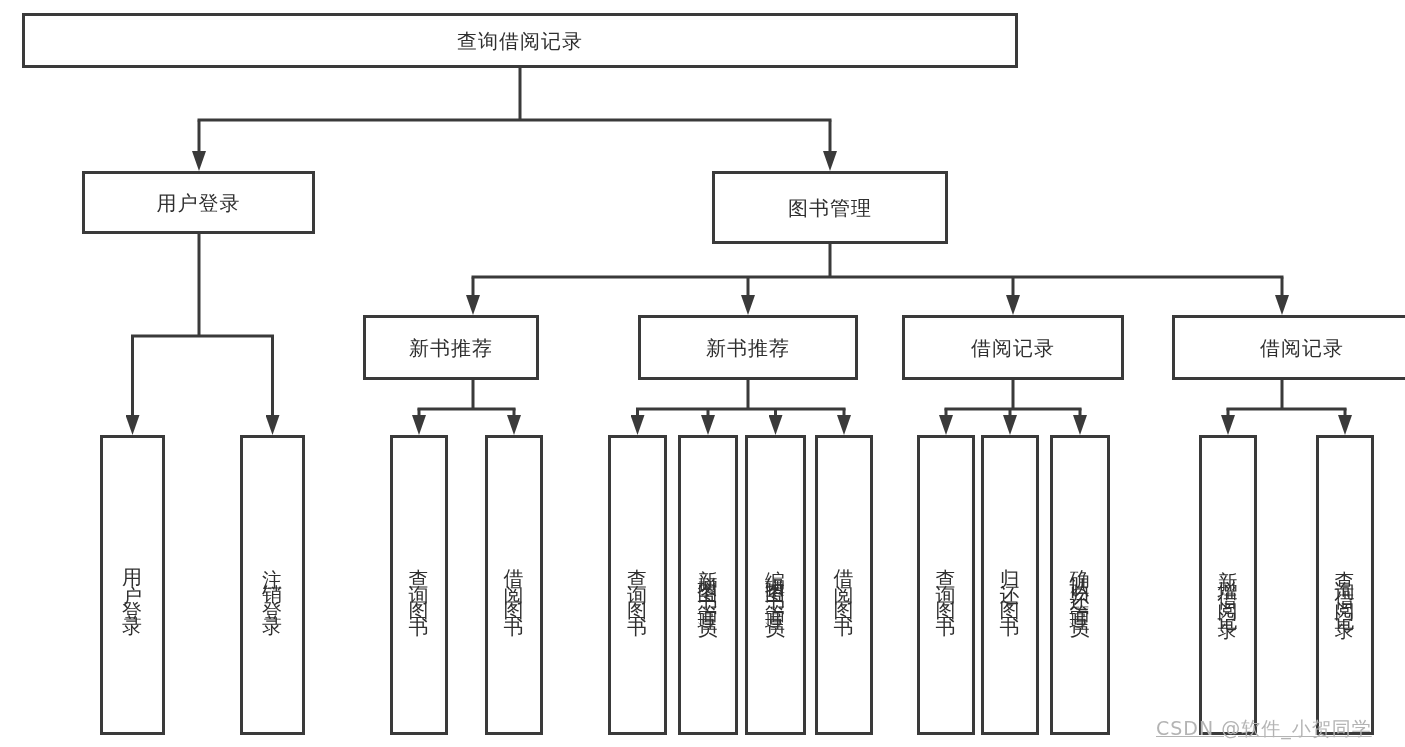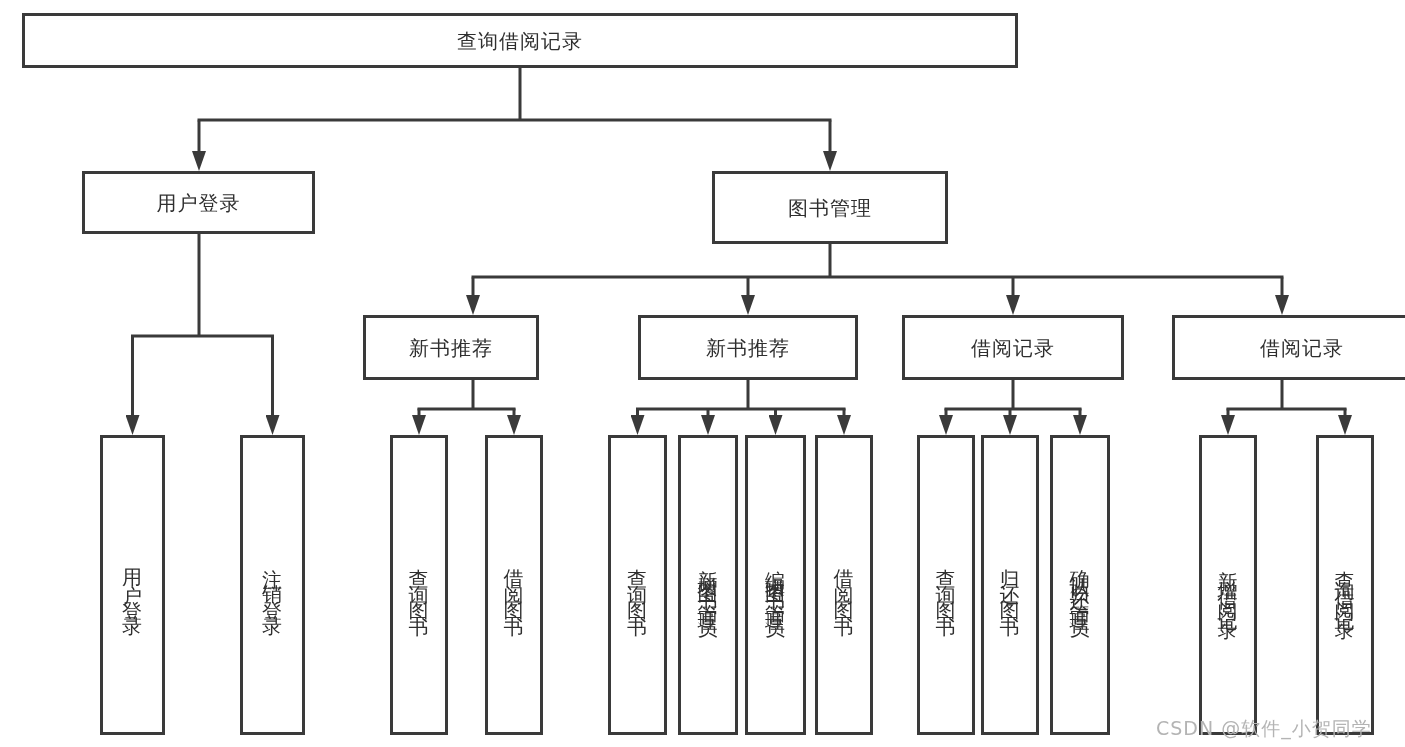--- a/index.html
+++ b/index.html
@@ -17,21 +17,21 @@
   }
   .leaf{top:435px;height:300px;}
   .vlbl{
     writing-mode:vertical-rl;line-height:1;font-size:20px;color:#2f2f2f;white-space:nowrap;
   }
   .ls4{letter-spacing:16px;}
   .ls6{letter-spacing:10px;}
   .ls10{letter-spacing:7px;}
   .watermark{
     position:absolute;z-index:3;left:1156px;top:716px;width:246px;
-    font-size:19px;color:#b4b4b4;letter-spacing:1px;white-space:nowrap;
+    font-size:19px;color:#b4b4b4;letter-spacing:1px;white-space:nowrap;text-decoration:underline;
   }
 </style>
 </head>
 <body>
 
 <div class="stage">
 
   <svg class="wires" width="1405" height="747" viewBox="0 0 1405 747">
     <defs>
       <marker id="arw" markerUnits="userSpaceOnUse" markerWidth="20" markerHeight="14" refX="0" refY="7" orient="auto">

